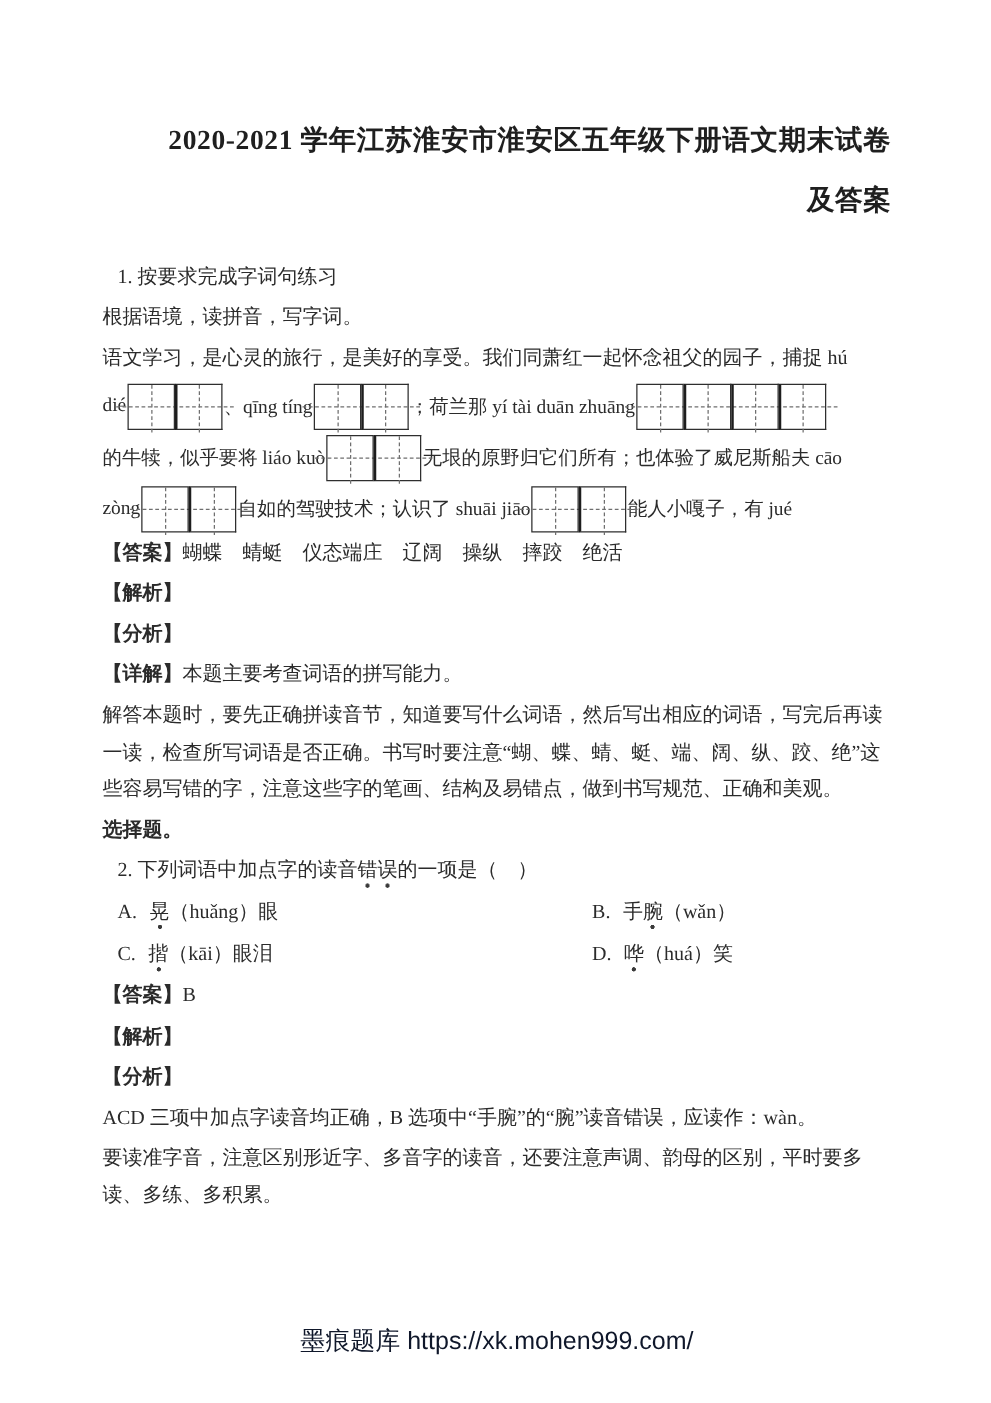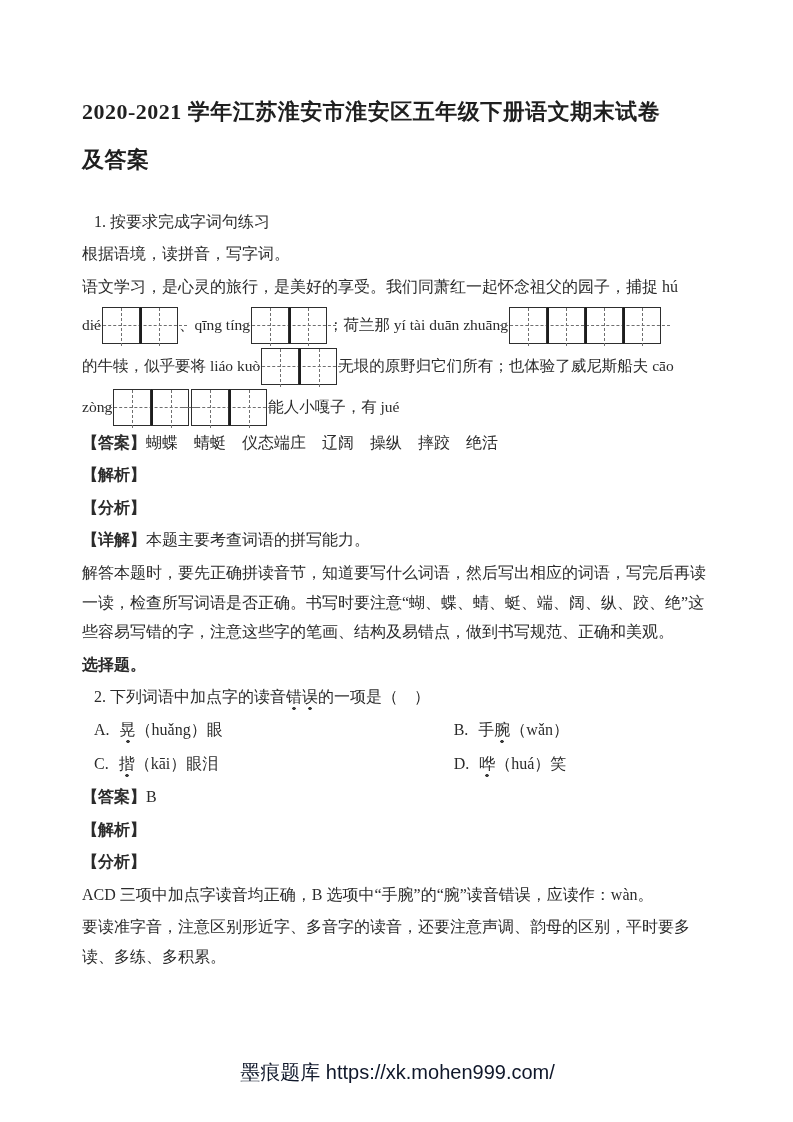--- a/index.html
+++ b/index.html
@@ -9,21 +9,21 @@
     background: #ffffff;
     display: flex; flex-direction: column;
     padding: 88px 80px 28px 82px;
     font-family: "Liberation Serif", "DejaVu Serif", serif;
     color: #2b2b2b;
     overflow: hidden;
   }
   h1.title {
     margin: 0 0 22px 0;
     font-size: 22px; font-weight: 700;
-    text-align: left; line-height: 2.2;
+    text-align: right; line-height: 2.2;
     color: #1f1f1f;
     letter-spacing: 0.5px;
   }
   p.line {
     margin: 0 0 3px 0;
     font-size: 16px;
     line-height: 1.85;
     white-space: normal;
   }
   .indent { padding-left: 12px; }
@@ -67,20 +67,21 @@
   .wcell + .wcell { border-left: 2.5px solid #1d1d1d; }
   .wcell::after {
     content: ""; position: absolute;
     left: 50%; top: 0; bottom: -3px;
     border-left: 1.5px dashed #6f6f6f;
   }
   .opts {
     display: grid;
     grid-template-columns: 57% 43%;
     margin: 0 0 4px 0;
+    gap: 20px;
   }
   .opt { font-size: 16px; line-height: 1.85; padding-left: 12px; }
   .olabel { margin-right: 10px; }
   .footer {
     margin-top: auto;
     text-align: center;
     font-family: "Liberation Sans", "DejaVu Sans", sans-serif;
     font-size: 20px;
     color: #0f172a;
     padding-bottom: 8px;
@@ -111,20 +112,21 @@
 
   <div class="prow">
     <span class="seg">的牛犊，似乎要将 liáo kuò</span>
     <span class="wgrid"><span class="wcell"></span><span class="wcell"></span></span>
     <span class="seg">无垠的原野归它们所有；也体验了威尼斯船夫 cāo</span>
   </div>
 
   <div class="prow">
     <span class="seg">zòng</span>
     <span class="wgrid"><span class="wcell"></span><span class="wcell"></span></span>
+    <span class="seg">自如的驾驶技术；认识了 shuāi jiāo</span>
     <span class="wgrid"><span class="wcell"></span><span class="wcell"></span></span>
     <span class="seg">能人小嘎子，有 jué</span>
   </div>
 
 
   <p class="line"><span class="lbl">【答案】</span><span>蝴蝶　蜻蜓　仪态端庄　辽阔　操纵　摔跤　绝活</span></p>
   <p class="line"><span class="lbl">【解析】</span></p>
   <p class="line"><span class="lbl">【分析】</span></p>
   <p class="line"><span class="lbl">【详解】</span><span>本题主要考查词语的拼写能力。</span></p>
   <p class="line">解答本题时，要先正确拼读音节，知道要写什么词语，然后写出相应的词语，写完后再读一读，检查所写词语是否正确。书写时要注意“蝴、蝶、蜻、蜓、端、阔、纵、跤、绝”这些容易写错的字，注意这些字的笔画、结构及易错点，做到书写规范、正确和美观。</p>

